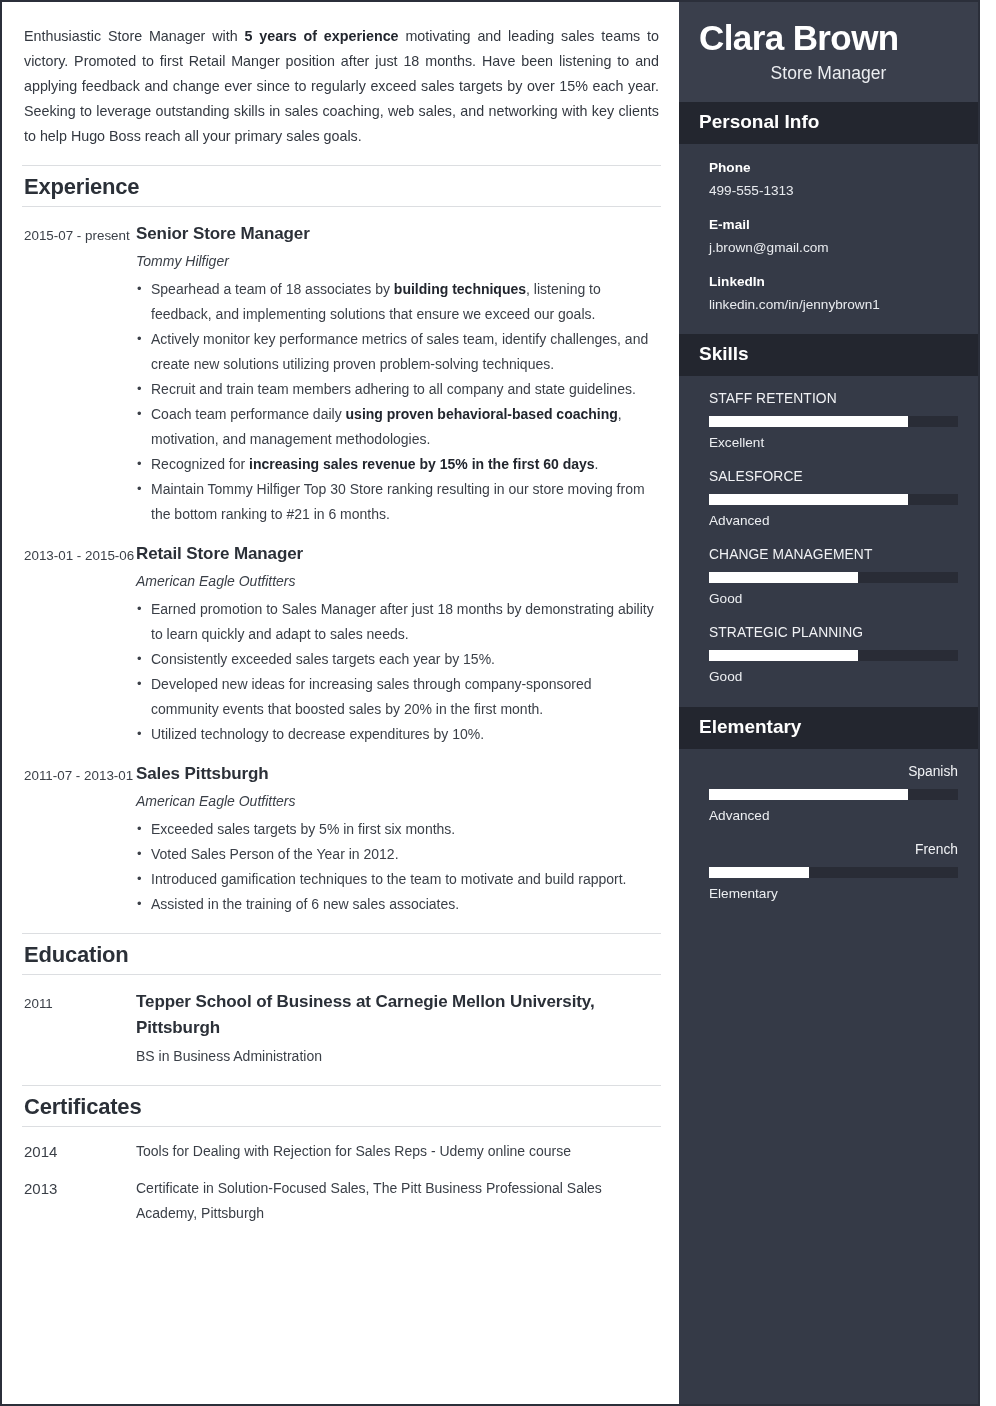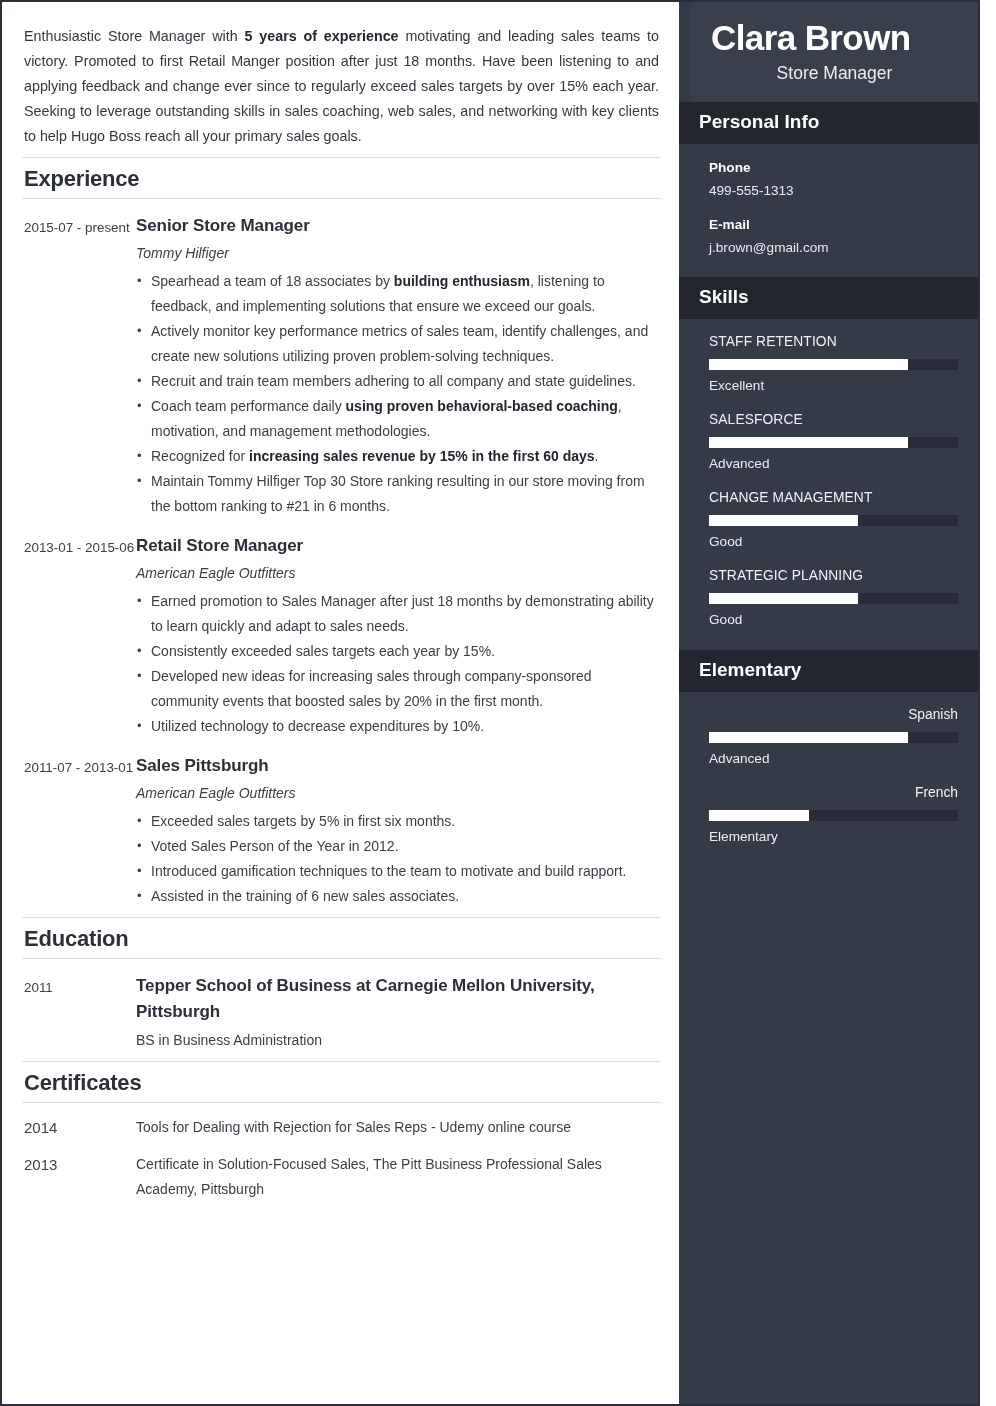--- a/index.html
+++ b/index.html
@@ -32,21 +32,21 @@
 
   .summary {
     font-size: 14.3px;
     line-height: 25px;
     color: #333840;
     text-align: justify;
     margin: 4px 2px 0 2px;
   }
   .summary b { color: #22262e; font-weight: bold; }
 
-  .section { margin-top: 8px; }
+  .section { margin-top: 16px; }
   .section-head {
     border-top: 1px solid #dcdee1;
     border-bottom: 1px solid #dcdee1;
     padding: 9px 0 8px 2px;
   }
   .section-title {
     font-size: 22px;
     font-weight: bold;
     color: #2b3038;
     letter-spacing: -0.2px;
@@ -130,21 +130,20 @@
     width: 299px;
     flex: 0 0 299px;
     background: #353a47;
     color: #ffffff;
     display: flex;
     flex-direction: column;
   }
   .sb-header {
     background: #3a3f4c;
     padding: 16px 20px 18px 20px;
-    margin-left: 12px;
   }
   .sb-name {
     font-size: 35px;
     font-weight: bold;
     line-height: 1.12;
     letter-spacing: -0.6px;
     color: #ffffff;
   }
   .sb-role {
     font-size: 17.5px;
@@ -218,21 +217,21 @@
       <div class="section-head">
         <div class="section-title">Experience</div>
       </div>
       <div id="experience-list">
           <div class="entry">
             <div class="entry-date">2015-07 - present</div>
             <div class="entry-body">
               <div class="entry-title">Senior Store Manager</div>
               <div class="entry-sub">Tommy Hilfiger</div>
               <ul class="bullets">
-                <li><span>Spearhead a team of 18 associates by </span><b>building enthusiasm</b><span>, listening to feedback, and implementing solutions that ensure we exceed our goals.</span></li>
+                <li><span>Spearhead a team of 18 associates by </span><b>building techniques</b><span>, listening to feedback, and implementing solutions that ensure we exceed our goals.</span></li>
                 <li><span>Actively monitor key performance metrics of sales team, identify challenges, and create new solutions utilizing proven problem-solving techniques.</span></li>
                 <li><span>Recruit and train team members adhering to all company and state guidelines.</span></li>
                 <li><span>Coach team performance daily </span><b>using proven behavioral-based coaching</b><span>, motivation, and management methodologies.</span></li>
                 <li><span>Recognized for </span><b>increasing sales revenue by 15% in the first 60 days</b><span>.</span></li>
                 <li><span>Maintain Tommy Hilfiger Top 30 Store ranking resulting in our store moving from the bottom ranking to #21 in 6 months.</span></li>
               </ul>
             </div>
           </div>
           <div class="entry">
             <div class="entry-date">2013-01 - 2015-06</div>
@@ -309,20 +308,24 @@
     <div class="sb-block">
       <div id="contacts-list">
           <div class="info-item">
             <div class="info-label">Phone</div>
             <div class="info-value">499-555-1313</div>
           </div>
           <div class="info-item">
             <div class="info-label">E-mail</div>
             <div class="info-value">j.brown@gmail.com</div>
           </div>
+          <div class="info-item">
+            <div class="info-label">LinkedIn</div>
+            <div class="info-value">linkedin.com/in/jennybrown1</div>
+          </div>
         </div>
     </div>
 
     <div class="sb-bar">
       <div class="sb-bar-title">Skills</div>
     </div>
     <div class="sb-block">
       <div id="skills-list">
           <div class="skill">
             <div class="skill-name">STAFF RETENTION</div>

